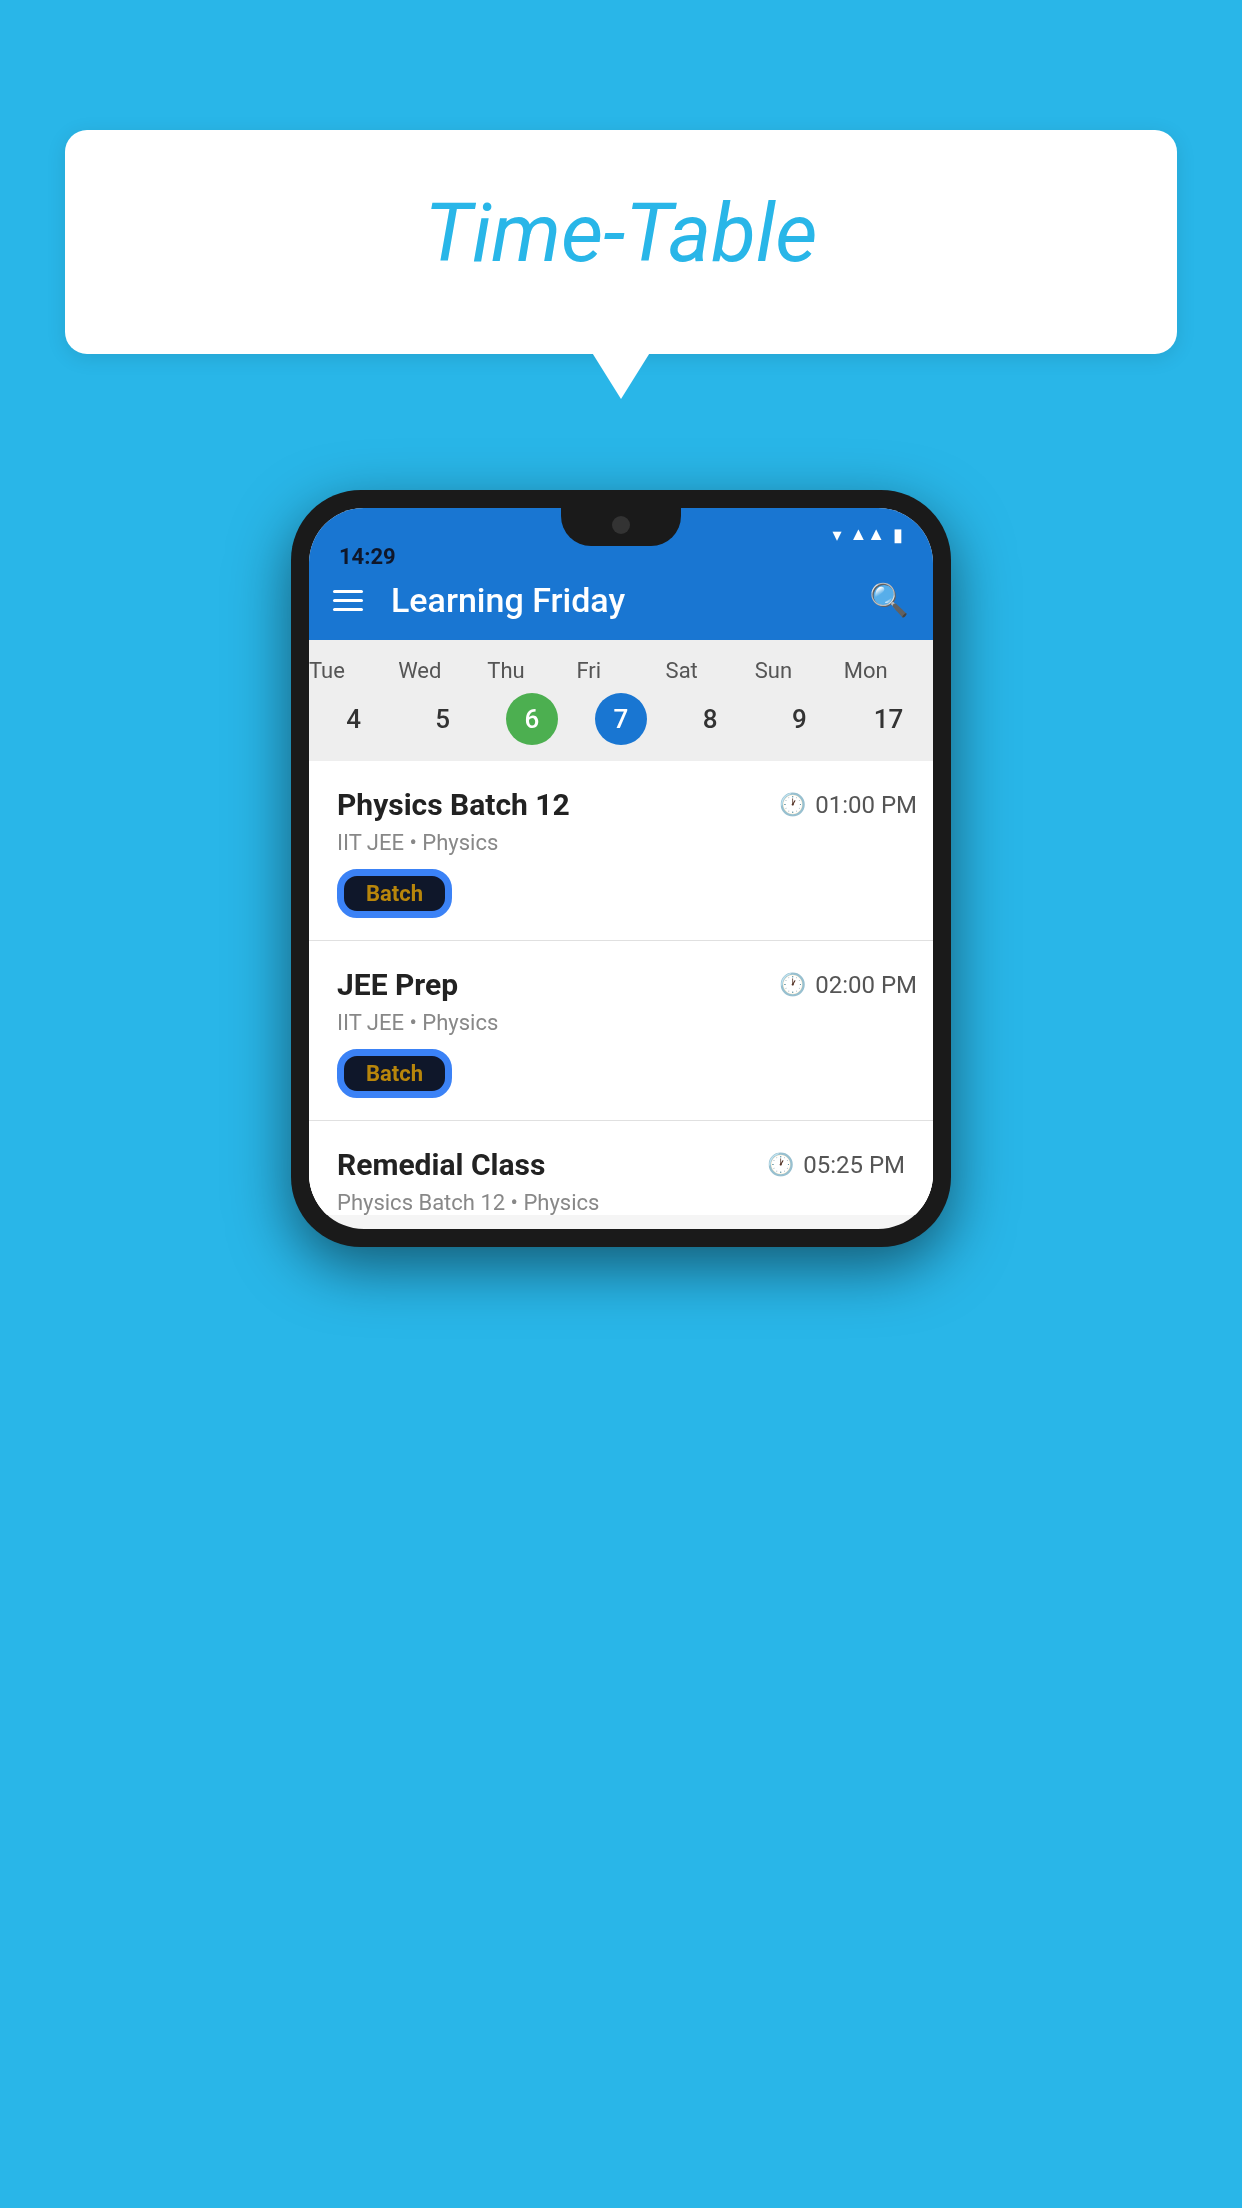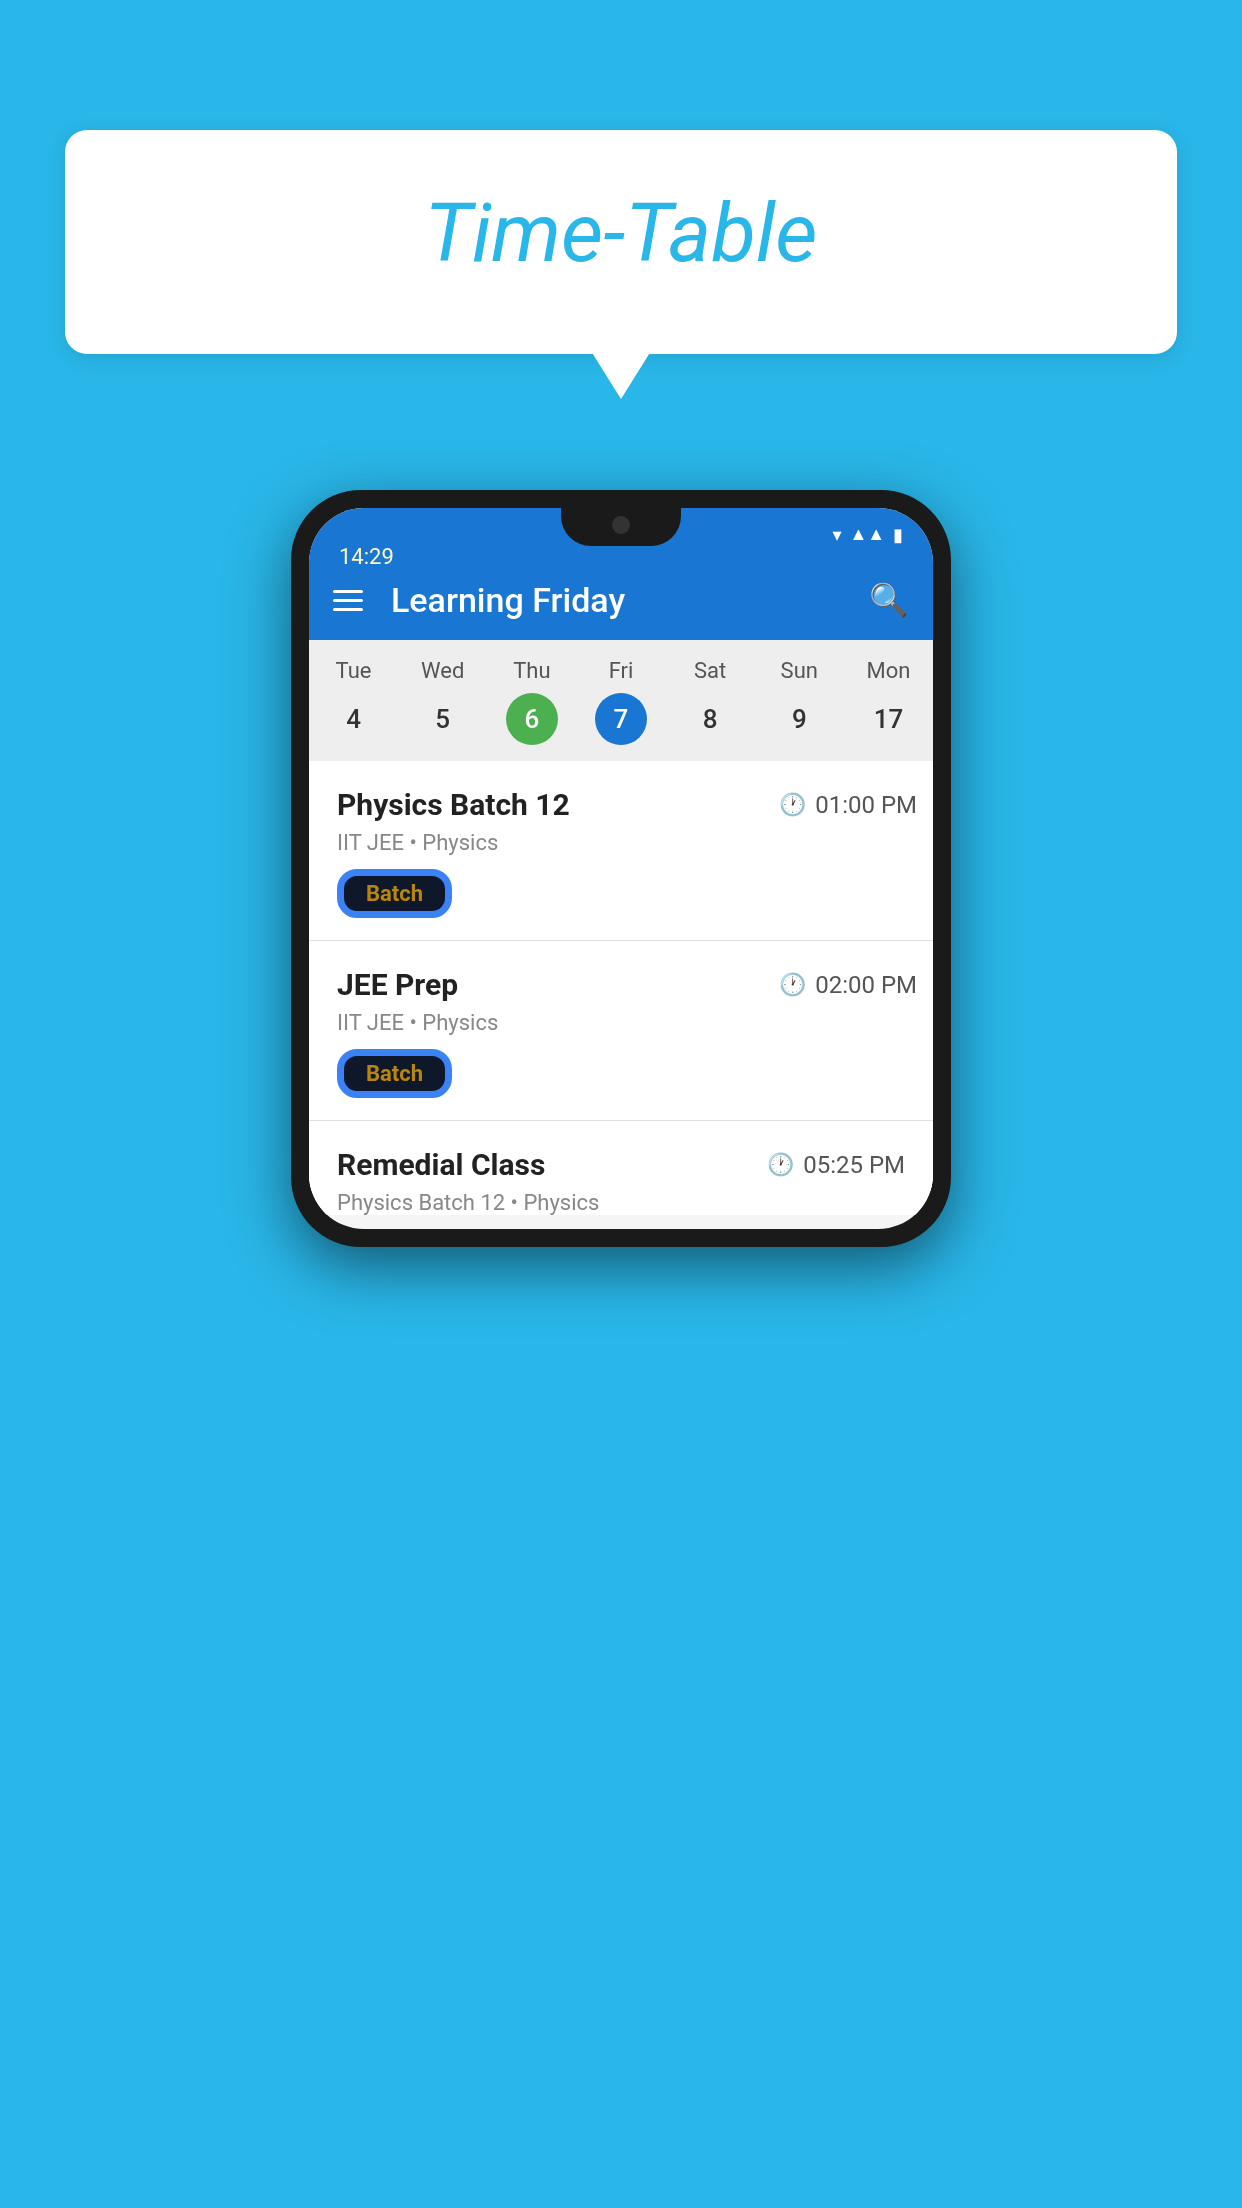--- a/index.html
+++ b/index.html
@@ -111,23 +111,23 @@
     .status-bar {
       background: #1976D2;
       height: 52px;
       display: flex;
       align-items: center;
       justify-content: space-between;
       padding: 0 30px;
     }
 
     .status-time {
-      color: #fef9c3;
-      font-size: 22px;
-      font-weight: 400;
+      color: #0f172a;
+      font-size: 22px;
+      font-weight: 700;
       margin-top: 44px;
     }
 
     .status-icons {
       display: flex;
       align-items: center;
       gap: 8px;
     }
 
     .status-icons span {
@@ -178,21 +178,20 @@
       padding: 0;
     }
 
     .day-names-row {
       display: flex;
       padding: 18px 0 6px 0;
     }
 
     .day-name {
       flex: 1;
-      text-align: center;
       font-size: 22px;
       color: #555;
       font-weight: 400;
     }
 
     .day-numbers-row {
       display: flex;
       padding: 4px 0 16px 0;
     }
 

